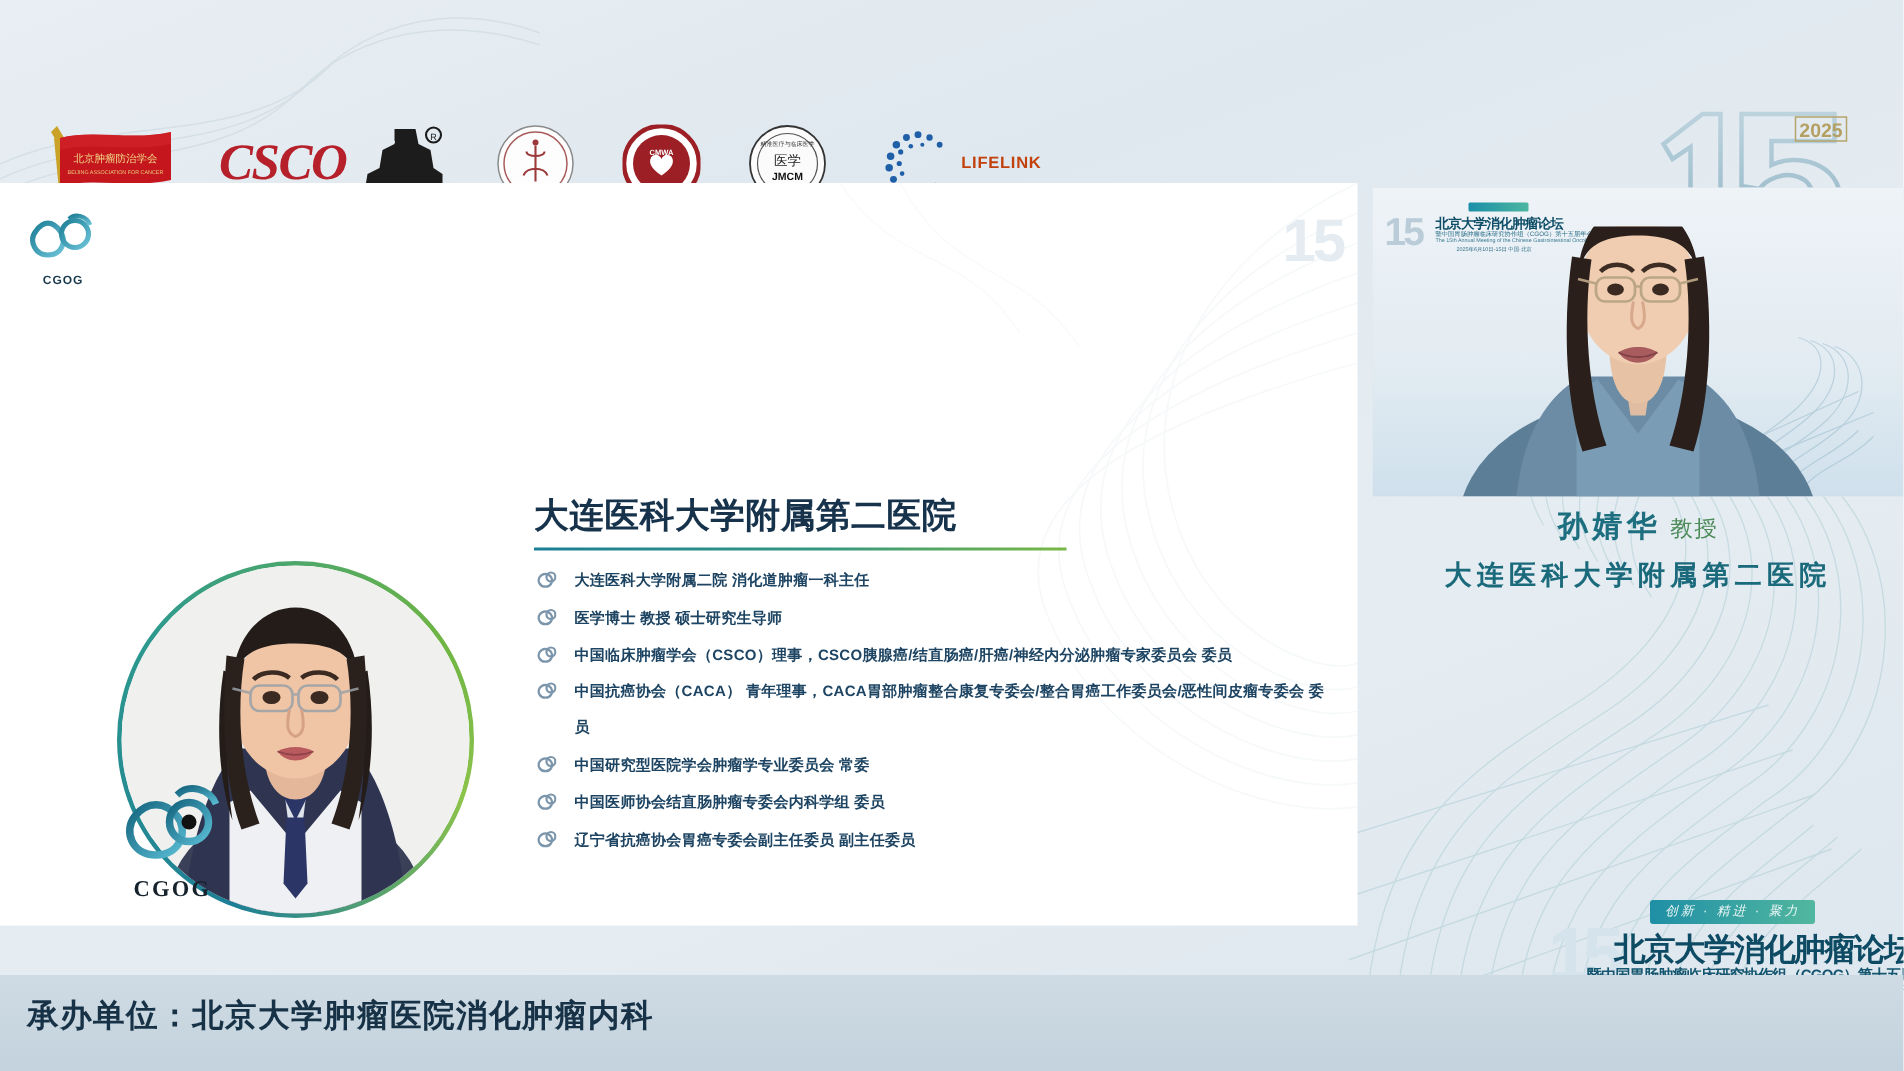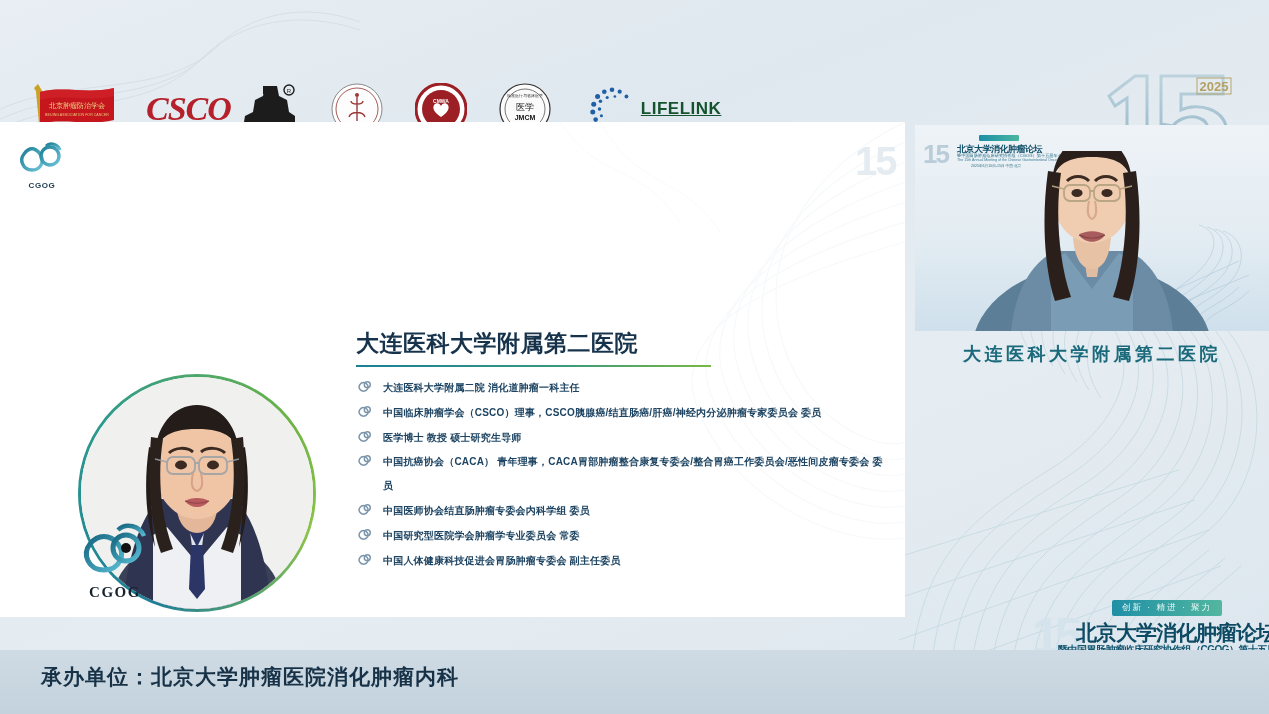--- a/index.html
+++ b/index.html
@@ -40,21 +40,21 @@
     font-weight: bold; font-style: italic;
     font-size: 34px; color: #b5202a; letter-spacing: -1px;
   }
 
   .round-logo { width: 52px; height: 52px; border-radius: 50%; position: relative; }
 
   
   .lifelink { display: flex; align-items: center; gap: 4px; }
   .lifelink-text {
     font-family: "Liberation Sans", sans-serif; font-weight: bold;
-    font-size: 17px; color: #14532d; letter-spacing: .5px; text-decoration: underline;
+    font-size: 11px; color: #c2410c; letter-spacing: .5px;
   }
 
   
   .anniv-15 {
     position: absolute; right: 28px; top: 18px; width: 140px; height: 104px;
   }
 
   
   .slide {
     position: absolute; left: 0; top: 122px; width: 905px; height: 495px;
@@ -175,24 +175,24 @@
   }
   .vc-l1 .nm { font-size: 20px; font-weight: bold; color: #1d6f80; letter-spacing: 3px; }
   .vc-l1 .tt { font-size: 15px; color: #4c8b58; margin-left: 6px; letter-spacing: 1px; }
   .vc-l2 { font-size: 18px; font-weight: bold; color: #1a6a7c; letter-spacing: 3.5px; margin-top: 4px; }
 
   
   .conf-logo {
     position: absolute; left: 1040px; top: 597px; width: 229px; height: 90px;
   }
   .cl-tagline {
-    position: absolute; left: 72px; top: 3px;
+    position: absolute; left: 60px; top: 3px;
     background: linear-gradient(90deg, #1f8fa6, #52b79f);
     color: #eaf6f4; font-size: 8.5px; letter-spacing: 2px;
-    padding: 2px 10px; border-radius: 2px; white-space: nowrap;
+    padding: 2px 10px; border-radius: 2px; white-space: nowrap; font-style: italic;
   }
   .cl-15 {
     position: absolute; left: -8px; top: 14px;
     font-size: 50px; font-weight: bold; color: #d4e3ec; letter-spacing: -5px;
     font-family: "Liberation Sans", sans-serif; line-height: 1;
   }
   .cl-main {
     position: absolute; left: 36px; top: 22px;
     font-size: 21px; font-weight: bold; color: #0d4a63; letter-spacing: -1px;
     white-space: nowrap;
@@ -213,21 +213,20 @@
 
   
   .bottom-strip {
     position: absolute; left: 0; top: 650px; width: 1269px; height: 64px;
     background: linear-gradient(180deg, #cfdbe4 0%, #c3d2dd 100%);
   }
   .host-line {
     position: absolute; left: 18px; top: 663px;
     font-size: 21px; font-weight: bold; color: #173247;
     letter-spacing: 1px;
-    margin-left: 23px;
   }
 </style>
 </head>
 <body>
 
 <svg class="bg-swirl-left" viewBox="0 0 360 140" preserveAspectRatio="none">
   <g fill="none" stroke="#b9c9d4" stroke-width="1">
     <path d="M-20,140 C60,90 140,120 200,60 C240,20 300,10 360,30"></path>
     <path d="M-20,130 C60,80 150,112 210,52 C250,12 305,2 360,22"></path>
     <path d="M-20,120 C60,70 160,104 220,44"></path>
@@ -447,56 +446,56 @@
             <path d="M2,5 C0,8 2,12 6,12 C10,12 12,8 10,5 C8,2 4,2 2,5 Z" fill="none" stroke="#5b7b97" stroke-width="1.6"></path>
             <circle cx="10" cy="5" r="3.2" fill="none" stroke="#5b7b97" stroke-width="1.6"></circle>
           </svg>
         <span>大连医科大学附属二院 消化道肿瘤一科主任</span>
       </li>
       <li class="bio-item">
         <svg class="bmark" viewBox="0 0 14 14">
             <path d="M2,5 C0,8 2,12 6,12 C10,12 12,8 10,5 C8,2 4,2 2,5 Z" fill="none" stroke="#5b7b97" stroke-width="1.6"></path>
             <circle cx="10" cy="5" r="3.2" fill="none" stroke="#5b7b97" stroke-width="1.6"></circle>
           </svg>
+        <span>医学博士 教授 硕士研究生导师</span>
+      </li>
+      <li class="bio-item">
+        <svg class="bmark" viewBox="0 0 14 14">
+            <path d="M2,5 C0,8 2,12 6,12 C10,12 12,8 10,5 C8,2 4,2 2,5 Z" fill="none" stroke="#5b7b97" stroke-width="1.6"></path>
+            <circle cx="10" cy="5" r="3.2" fill="none" stroke="#5b7b97" stroke-width="1.6"></circle>
+          </svg>
         <span>中国临床肿瘤学会（CSCO）理事，CSCO胰腺癌/结直肠癌/肝癌/神经内分泌肿瘤专家委员会 委员</span>
       </li>
       <li class="bio-item">
         <svg class="bmark" viewBox="0 0 14 14">
             <path d="M2,5 C0,8 2,12 6,12 C10,12 12,8 10,5 C8,2 4,2 2,5 Z" fill="none" stroke="#5b7b97" stroke-width="1.6"></path>
             <circle cx="10" cy="5" r="3.2" fill="none" stroke="#5b7b97" stroke-width="1.6"></circle>
           </svg>
-        <span>医学博士 教授 硕士研究生导师</span>
-      </li>
-      <li class="bio-item">
-        <svg class="bmark" viewBox="0 0 14 14">
-            <path d="M2,5 C0,8 2,12 6,12 C10,12 12,8 10,5 C8,2 4,2 2,5 Z" fill="none" stroke="#5b7b97" stroke-width="1.6"></path>
-            <circle cx="10" cy="5" r="3.2" fill="none" stroke="#5b7b97" stroke-width="1.6"></circle>
-          </svg>
         <span>中国抗癌协会（CACA） 青年理事，CACA胃部肿瘤整合康复专委会/整合胃癌工作委员会/恶性间皮瘤专委会 委员</span>
       </li>
       <li class="bio-item">
         <svg class="bmark" viewBox="0 0 14 14">
             <path d="M2,5 C0,8 2,12 6,12 C10,12 12,8 10,5 C8,2 4,2 2,5 Z" fill="none" stroke="#5b7b97" stroke-width="1.6"></path>
             <circle cx="10" cy="5" r="3.2" fill="none" stroke="#5b7b97" stroke-width="1.6"></circle>
           </svg>
+        <span>中国研究型医院学会肿瘤学专业委员会 常委</span>
+      </li>
+      <li class="bio-item">
+        <svg class="bmark" viewBox="0 0 14 14">
+            <path d="M2,5 C0,8 2,12 6,12 C10,12 12,8 10,5 C8,2 4,2 2,5 Z" fill="none" stroke="#5b7b97" stroke-width="1.6"></path>
+            <circle cx="10" cy="5" r="3.2" fill="none" stroke="#5b7b97" stroke-width="1.6"></circle>
+          </svg>
         <span>中国医师协会结直肠肿瘤专委会内科学组 委员</span>
       </li>
       <li class="bio-item">
         <svg class="bmark" viewBox="0 0 14 14">
             <path d="M2,5 C0,8 2,12 6,12 C10,12 12,8 10,5 C8,2 4,2 2,5 Z" fill="none" stroke="#5b7b97" stroke-width="1.6"></path>
             <circle cx="10" cy="5" r="3.2" fill="none" stroke="#5b7b97" stroke-width="1.6"></circle>
           </svg>
-        <span>中国研究型医院学会肿瘤学专业委员会 常委</span>
-      </li>
-      <li class="bio-item">
-        <svg class="bmark" viewBox="0 0 14 14">
-            <path d="M2,5 C0,8 2,12 6,12 C10,12 12,8 10,5 C8,2 4,2 2,5 Z" fill="none" stroke="#5b7b97" stroke-width="1.6"></path>
-            <circle cx="10" cy="5" r="3.2" fill="none" stroke="#5b7b97" stroke-width="1.6"></circle>
-          </svg>
-        <span>中国人体健康科技促进会胃肠肿瘤专委会 副主任委员</span>
+        <span>辽宁省抗癌协会胃癌专委会副主任委员 副主任委员</span>
       </li>
 
     </ul>
   </div>
 
 </div>
 
 <div class="video-panel">
   <div class="video-bg"></div>
 
@@ -540,20 +539,23 @@
       <rect x="179" y="34" width="26" height="16" rx="6"></rect>
       <path d="M175,40 L179,40 M149,38 L137,35 M205,38 L217,35"></path>
     </g>
     <path d="M174,50 C172,60 172,66 177,68 C182,66 182,60 180,50" fill="none" stroke="#d8a88c" stroke-width="2"></path>
     <path d="M164,84 C170,79 184,79 190,84 C184,93 170,93 164,84 Z" fill="#a85c5e"></path>
     <path d="M164,84 C172,88 182,88 190,84" fill="none" stroke="#7e4043" stroke-width="1.2"></path>
   </svg>
 </div>
 
 <div class="video-caption">
+  <div class="vc-l1">
+    <span class="nm">孙婧华</span><span class="tt">教授</span>
+  </div>
   <div class="vc-l2">大连医科大学附属第二医院</div>
 </div>
 
 <div class="conf-logo">
   <div class="cl-15">15</div>
   <div class="cl-tagline">创新 · 精进 · 聚力</div>
   <div class="cl-main">北京大学消化肿瘤论坛</div>
   <div class="cl-sub">暨中国胃肠肿瘤临床研究协作组（CGOG）第十五届年会</div>
   <div class="cl-en">The 15th Annual Meeting of the Chinese Gastrointestinal Oncology Group (CGOG)</div>
   <div class="cl-date">2025年6月10日-15日  中国·北京</div>

